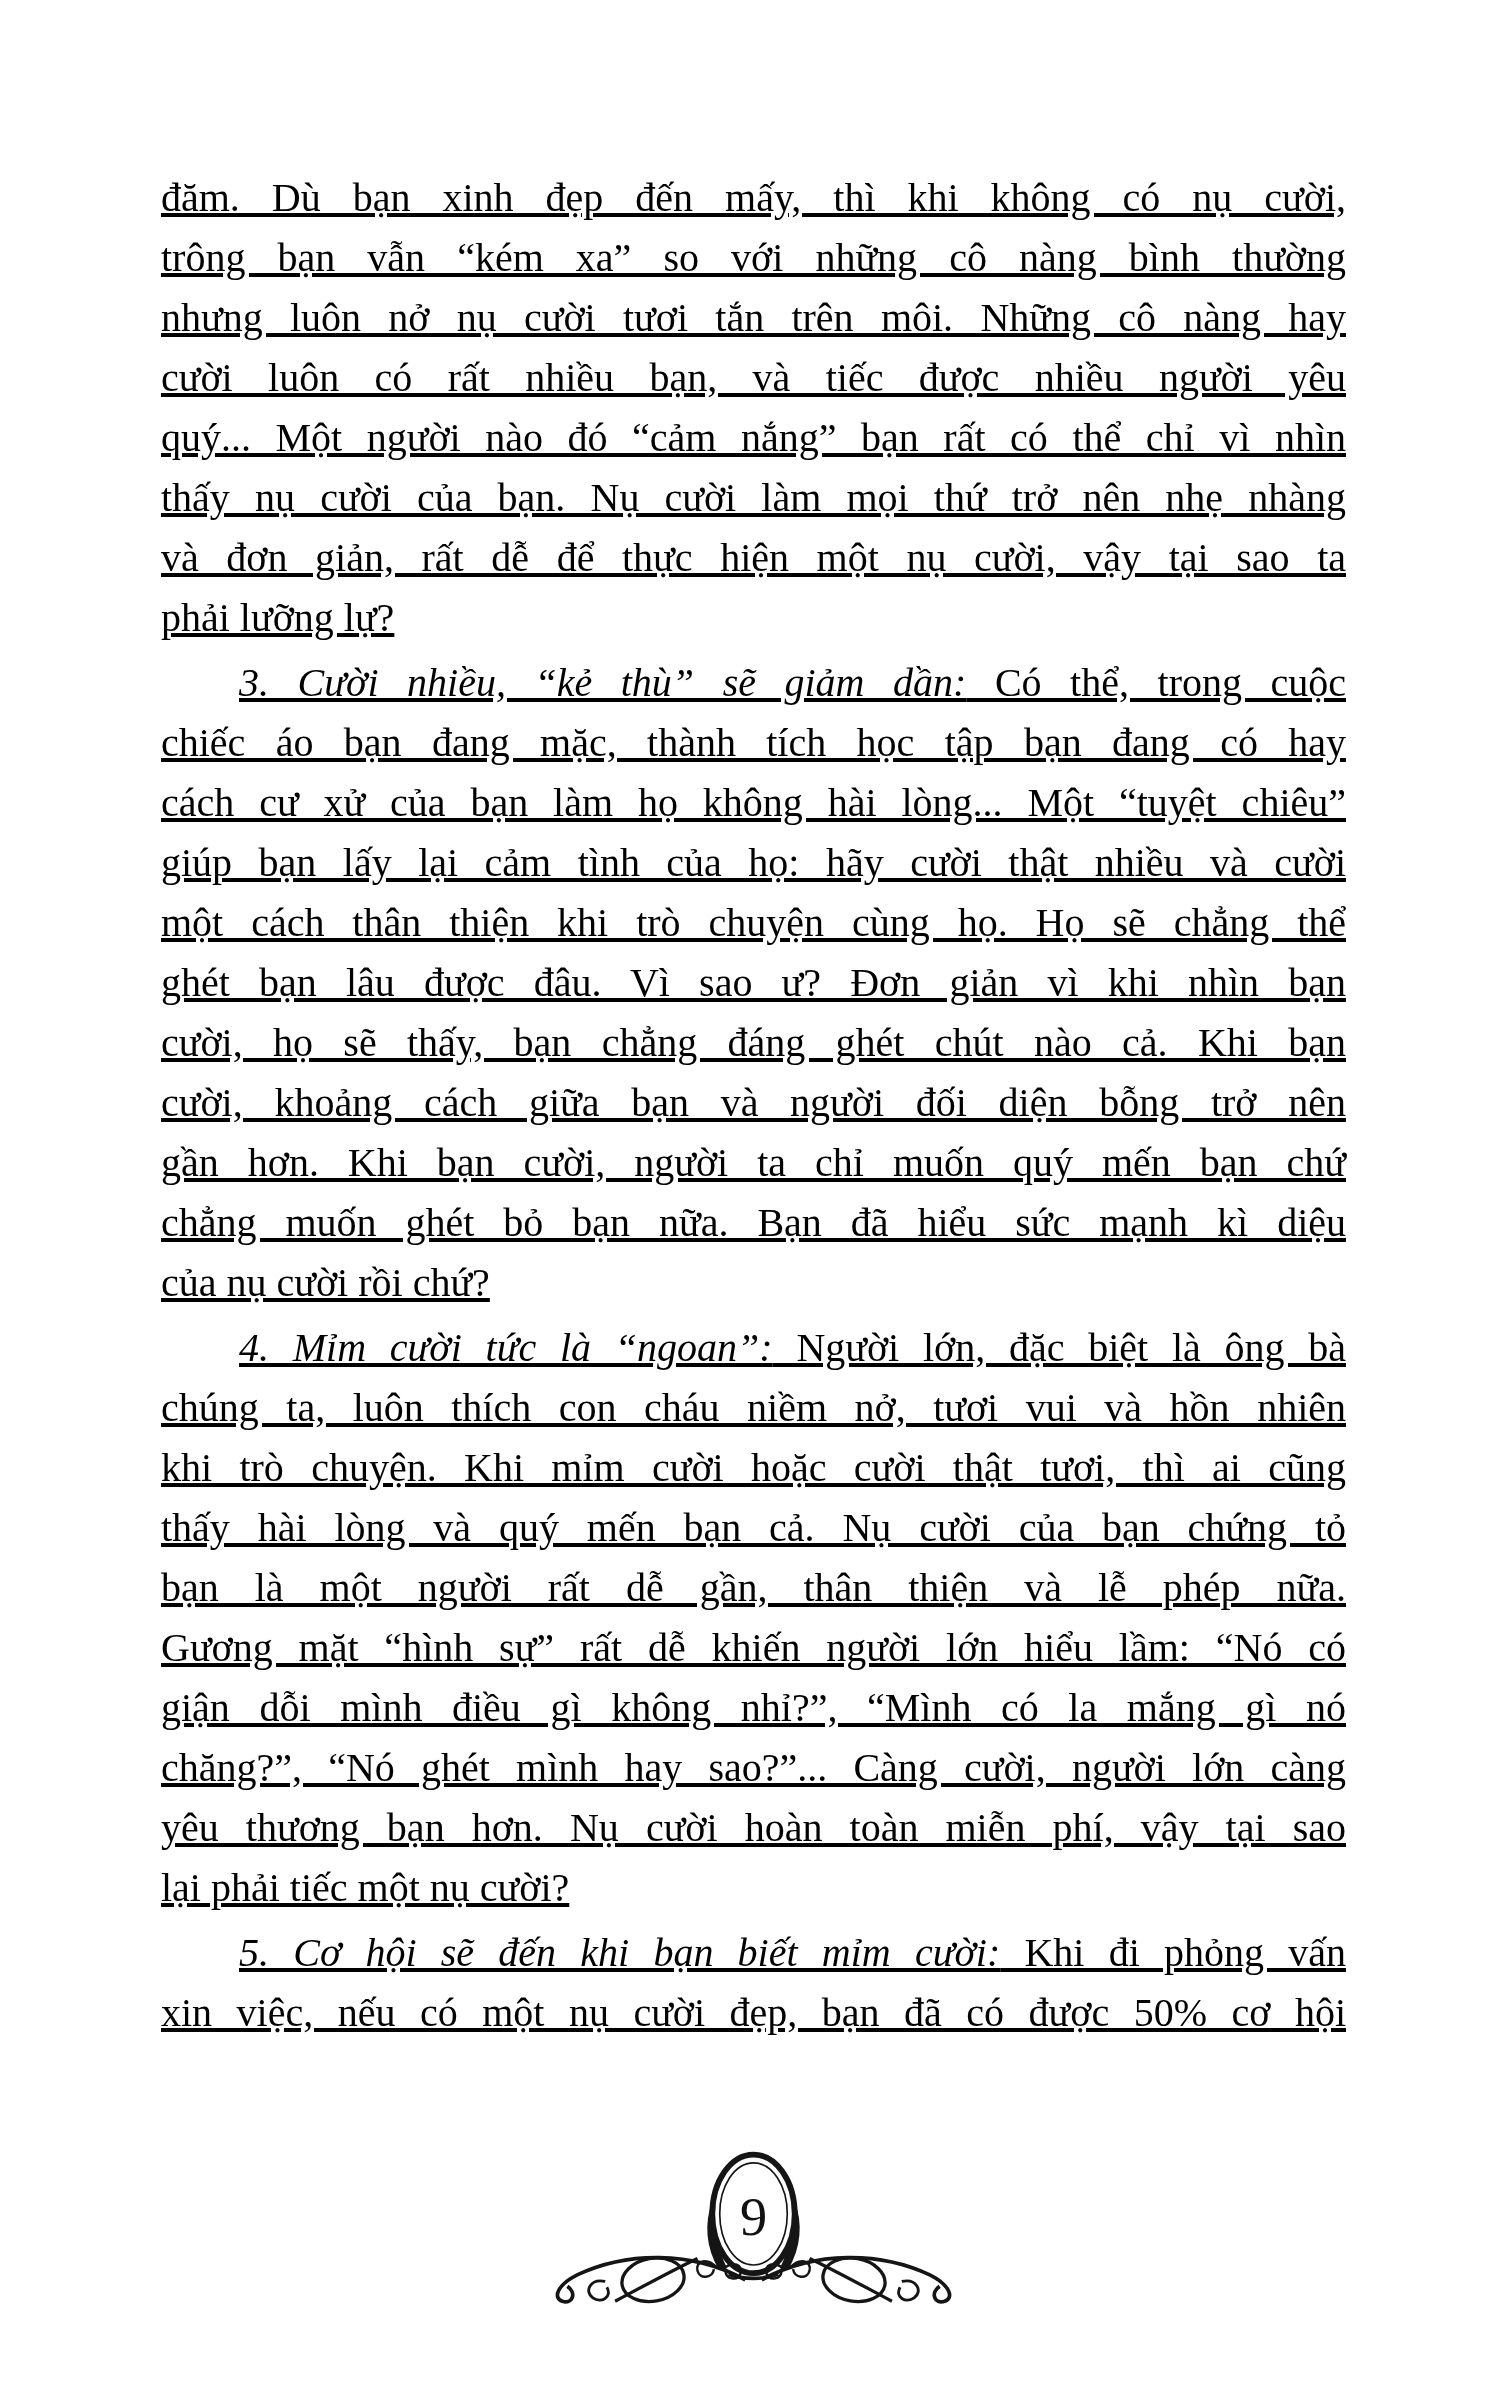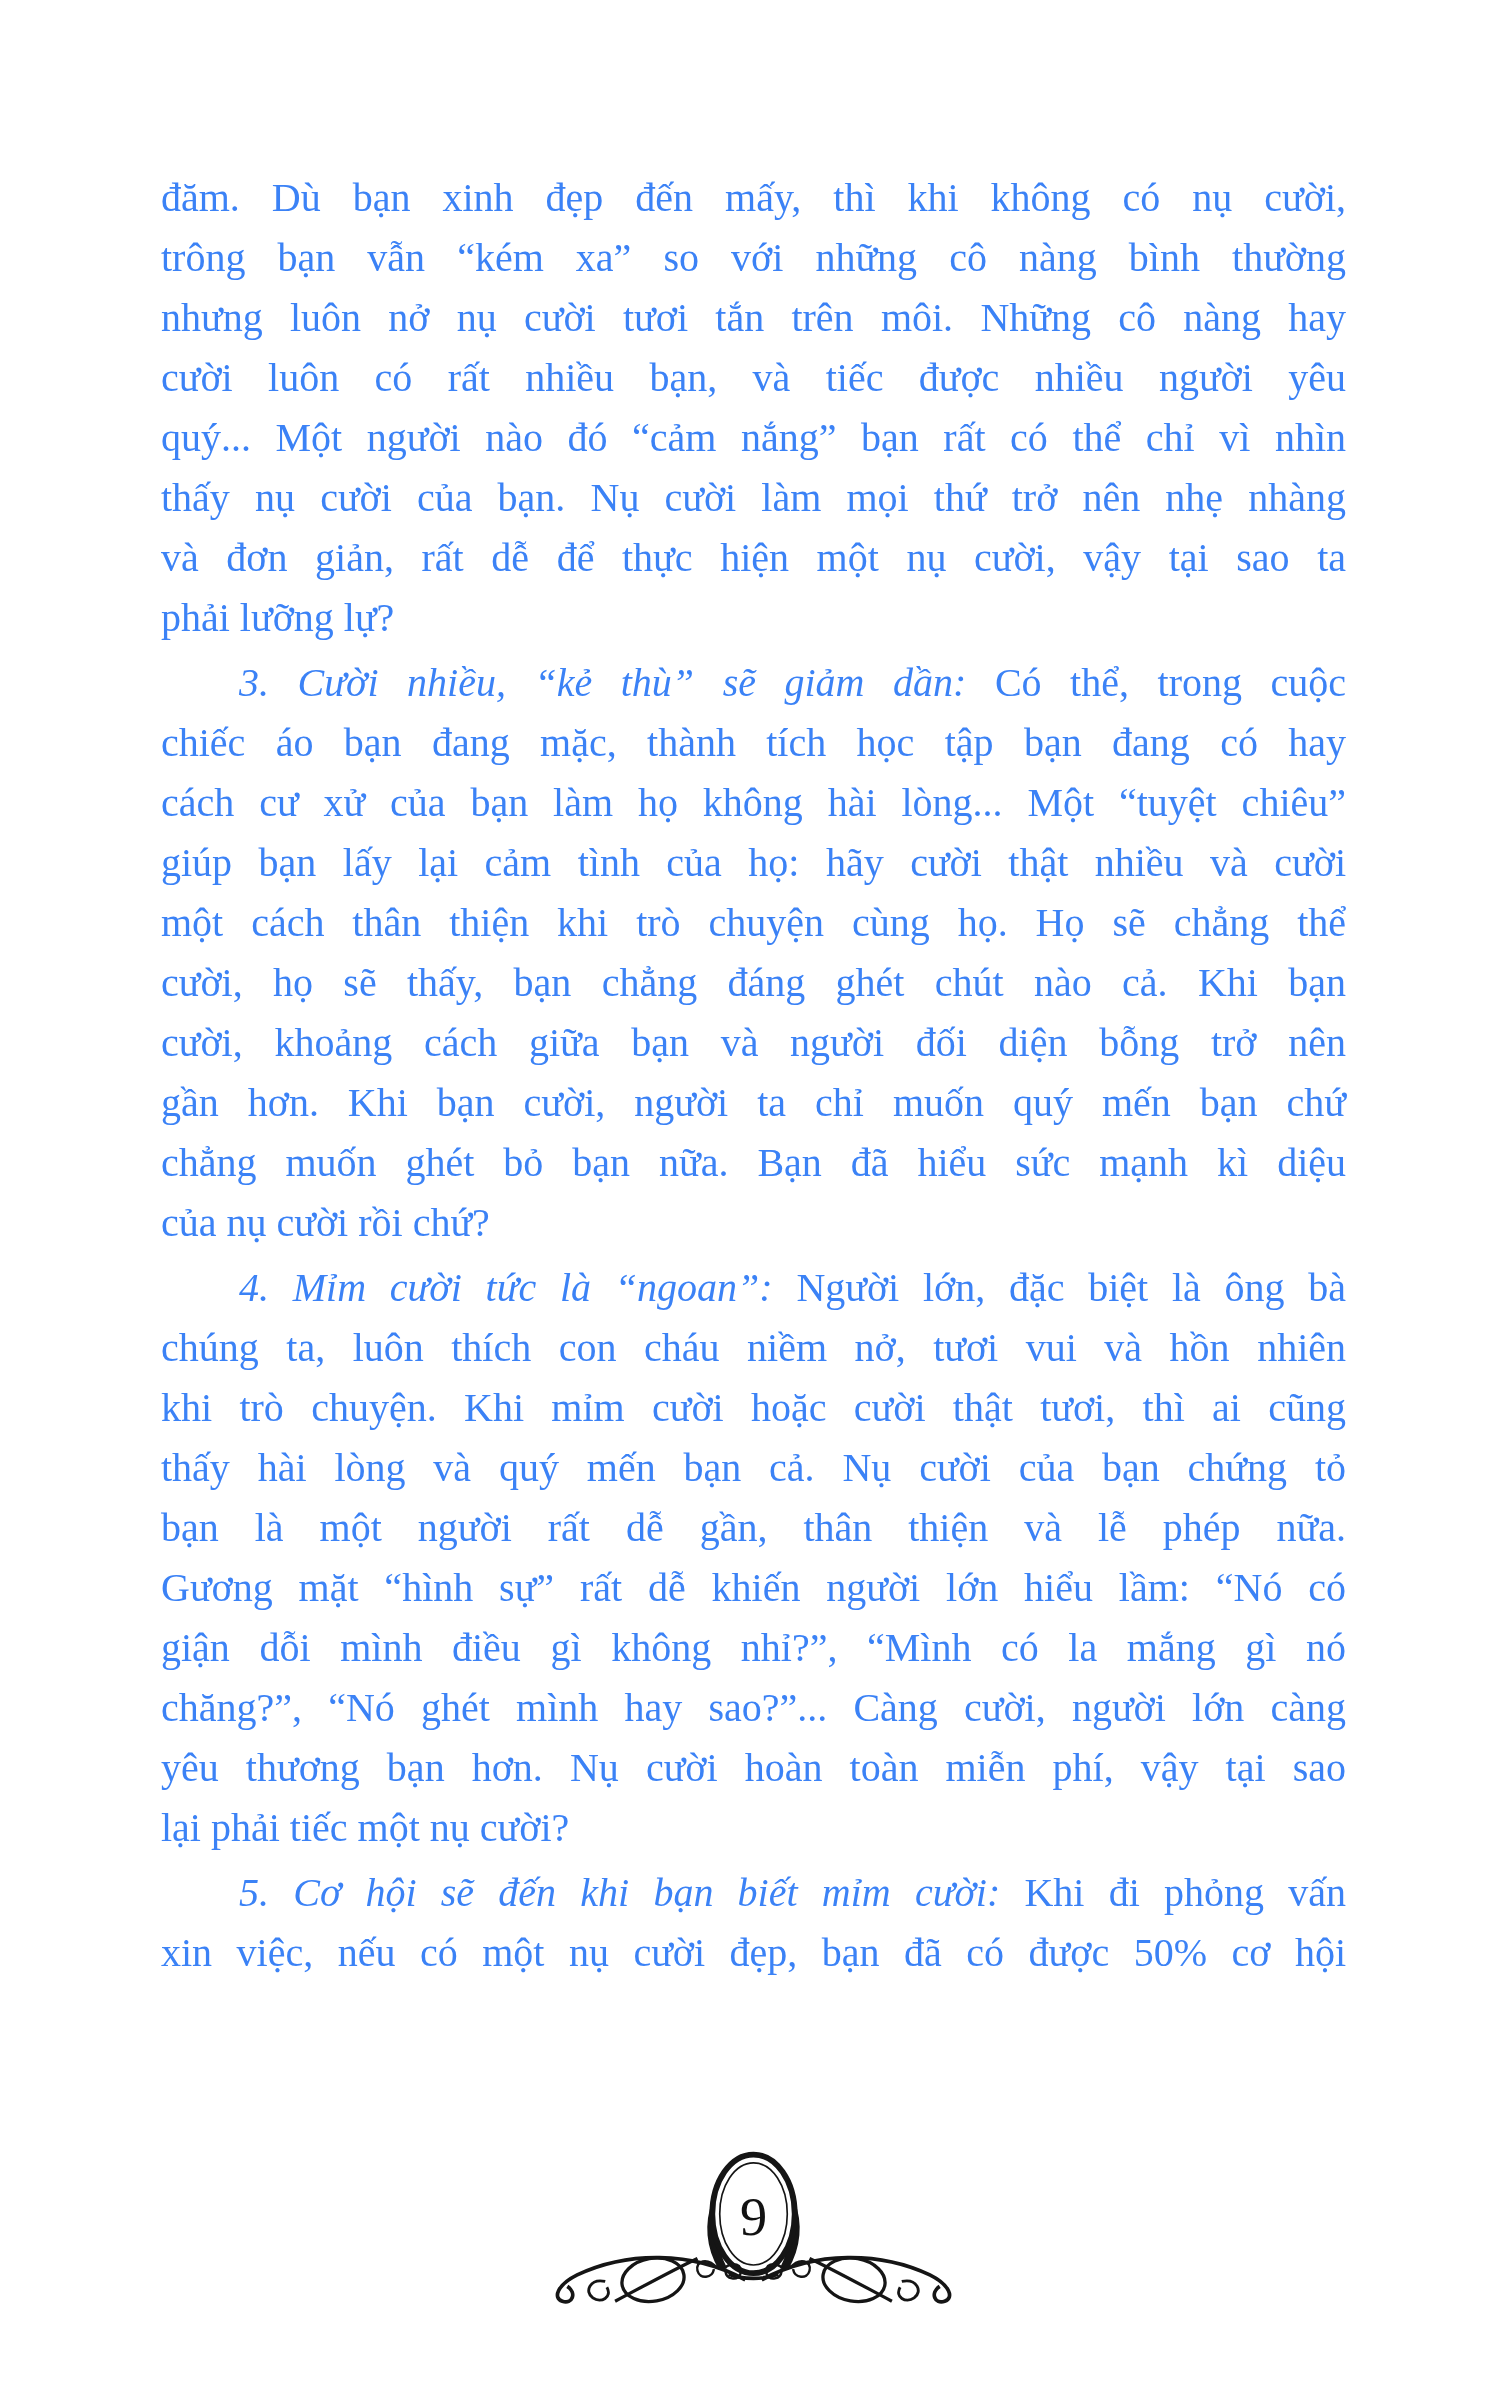--- a/index.html
+++ b/index.html
@@ -2,21 +2,21 @@
 <html style="font-size:13.2px"><head>
 <meta charset="utf-8">
 <style>
   html,body { margin:0; padding:0; background:#ffffff; }
   .page {
     position:relative; width:1508px; height:2401px; background:#ffffff;
     font-family:"Liberation Serif","DejaVu Serif",serif; overflow:hidden;
   }
   #page-text {
     position:absolute; left:161px; top:168px; width:1185px;
-    font-size:40px; line-height:60px; color:#3b82f6;
+    font-size:40px; line-height:60px; color:#000000;text-decoration:underline;
   }
   .line { text-align:justify; text-align-last:justify; height:60px; }
   .line.indent { text-indent:78px; margin-top:5px; }
   .line.para-end { text-align-last:left; }
   .it { font-style:italic; }
   #ornament { position:absolute; left:522px; top:2148px; width:463px; height:173px; }
   #ornament svg { display:block; width:100%; height:100%; }
   .orn-stroke { fill:none; stroke:#151515; }
   #page-number-text {
     font-family:"Liberation Serif","DejaVu Serif",serif;
@@ -35,20 +35,21 @@
       <div class="line"><span>cười luôn có rất nhiều bạn, và tiếc được nhiều người yêu</span></div>
       <div class="line"><span>quý... Một người nào đó “cảm nắng” bạn rất có thể chỉ vì nhìn</span></div>
       <div class="line"><span>thấy nụ cười của bạn. Nụ cười làm mọi thứ trở nên nhẹ nhàng</span></div>
       <div class="line"><span>và đơn giản, rất dễ để thực hiện một nụ cười, vậy tại sao ta</span></div>
       <div class="line para-end"><span>phải lưỡng lự?</span></div>
       <div class="line indent"><span class="it">3. Cười nhiều, “kẻ thù” sẽ giảm dần:</span><span> Có thể, trong cuộc</span></div>
       <div class="line"><span>chiếc áo bạn đang mặc, thành tích học tập bạn đang có hay</span></div>
       <div class="line"><span>cách cư xử của bạn làm họ không hài lòng... Một “tuyệt chiêu”</span></div>
       <div class="line"><span>giúp bạn lấy lại cảm tình của họ: hãy cười thật nhiều và cười</span></div>
       <div class="line"><span>một cách thân thiện khi trò chuyện cùng họ. Họ sẽ chẳng thể</span></div>
+      <div class="line"><span>ghét bạn lâu được đâu. Vì sao ư? Đơn giản vì khi nhìn bạn</span></div>
       <div class="line"><span>cười, họ sẽ thấy, bạn chẳng đáng ghét chút nào cả. Khi bạn</span></div>
       <div class="line"><span>cười, khoảng cách giữa bạn và người đối diện bỗng trở nên</span></div>
       <div class="line"><span>gần hơn. Khi bạn cười, người ta chỉ muốn quý mến bạn chứ</span></div>
       <div class="line"><span>chẳng muốn ghét bỏ bạn nữa. Bạn đã hiểu sức mạnh kì diệu</span></div>
       <div class="line para-end"><span>của nụ cười rồi chứ?</span></div>
       <div class="line indent"><span class="it">4. Mỉm cười tức là “ngoan”:</span><span> Người lớn, đặc biệt là ông bà</span></div>
       <div class="line"><span>chúng ta, luôn thích con cháu niềm nở, tươi vui và hồn nhiên</span></div>
       <div class="line"><span>khi trò chuyện. Khi mỉm cười hoặc cười thật tươi, thì ai cũng</span></div>
       <div class="line"><span>thấy hài lòng và quý mến bạn cả. Nụ cười của bạn chứng tỏ</span></div>
       <div class="line"><span>bạn là một người rất dễ gần, thân thiện và lễ phép nữa.</span></div>

